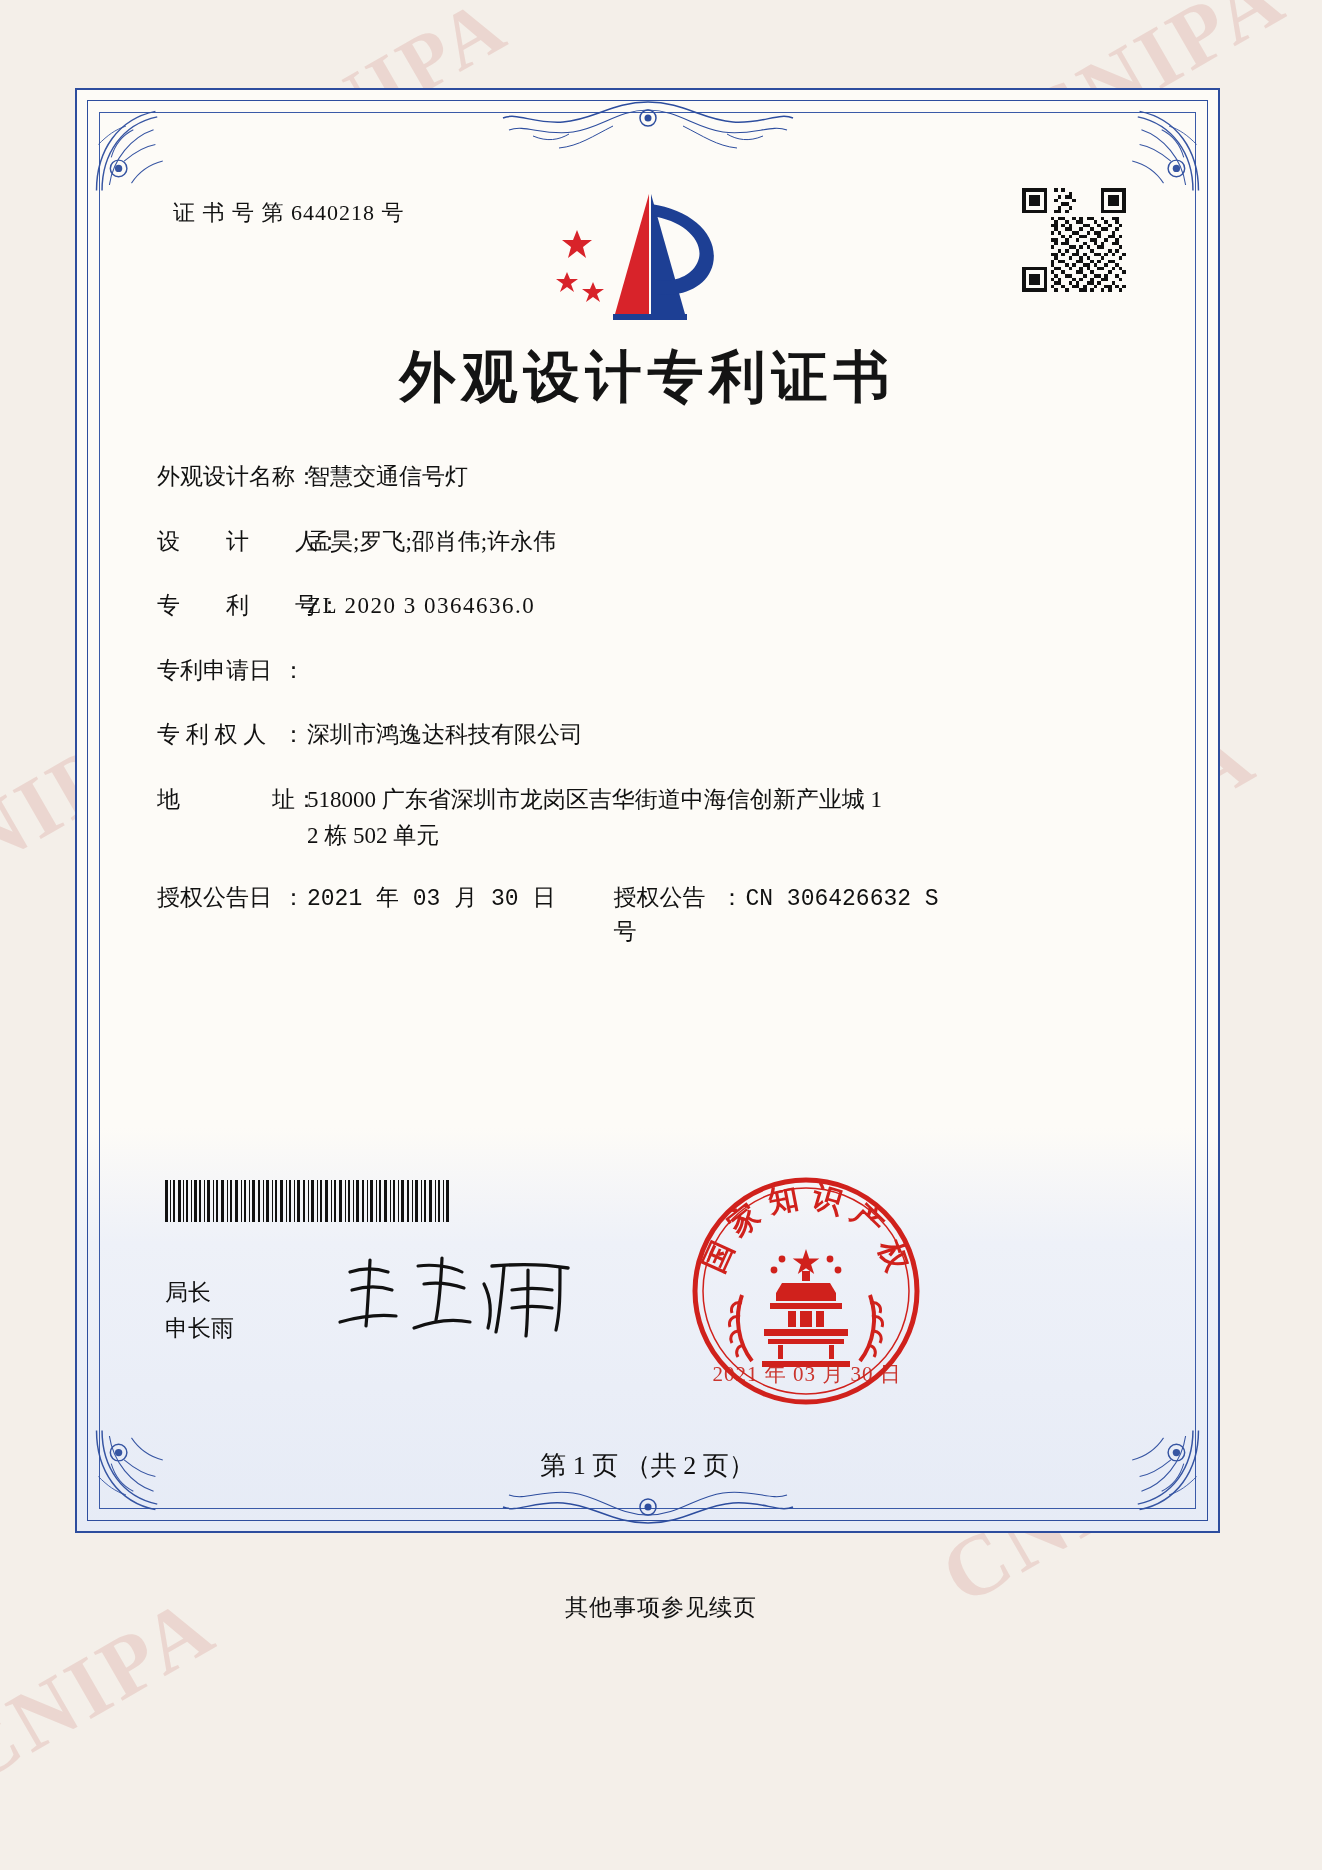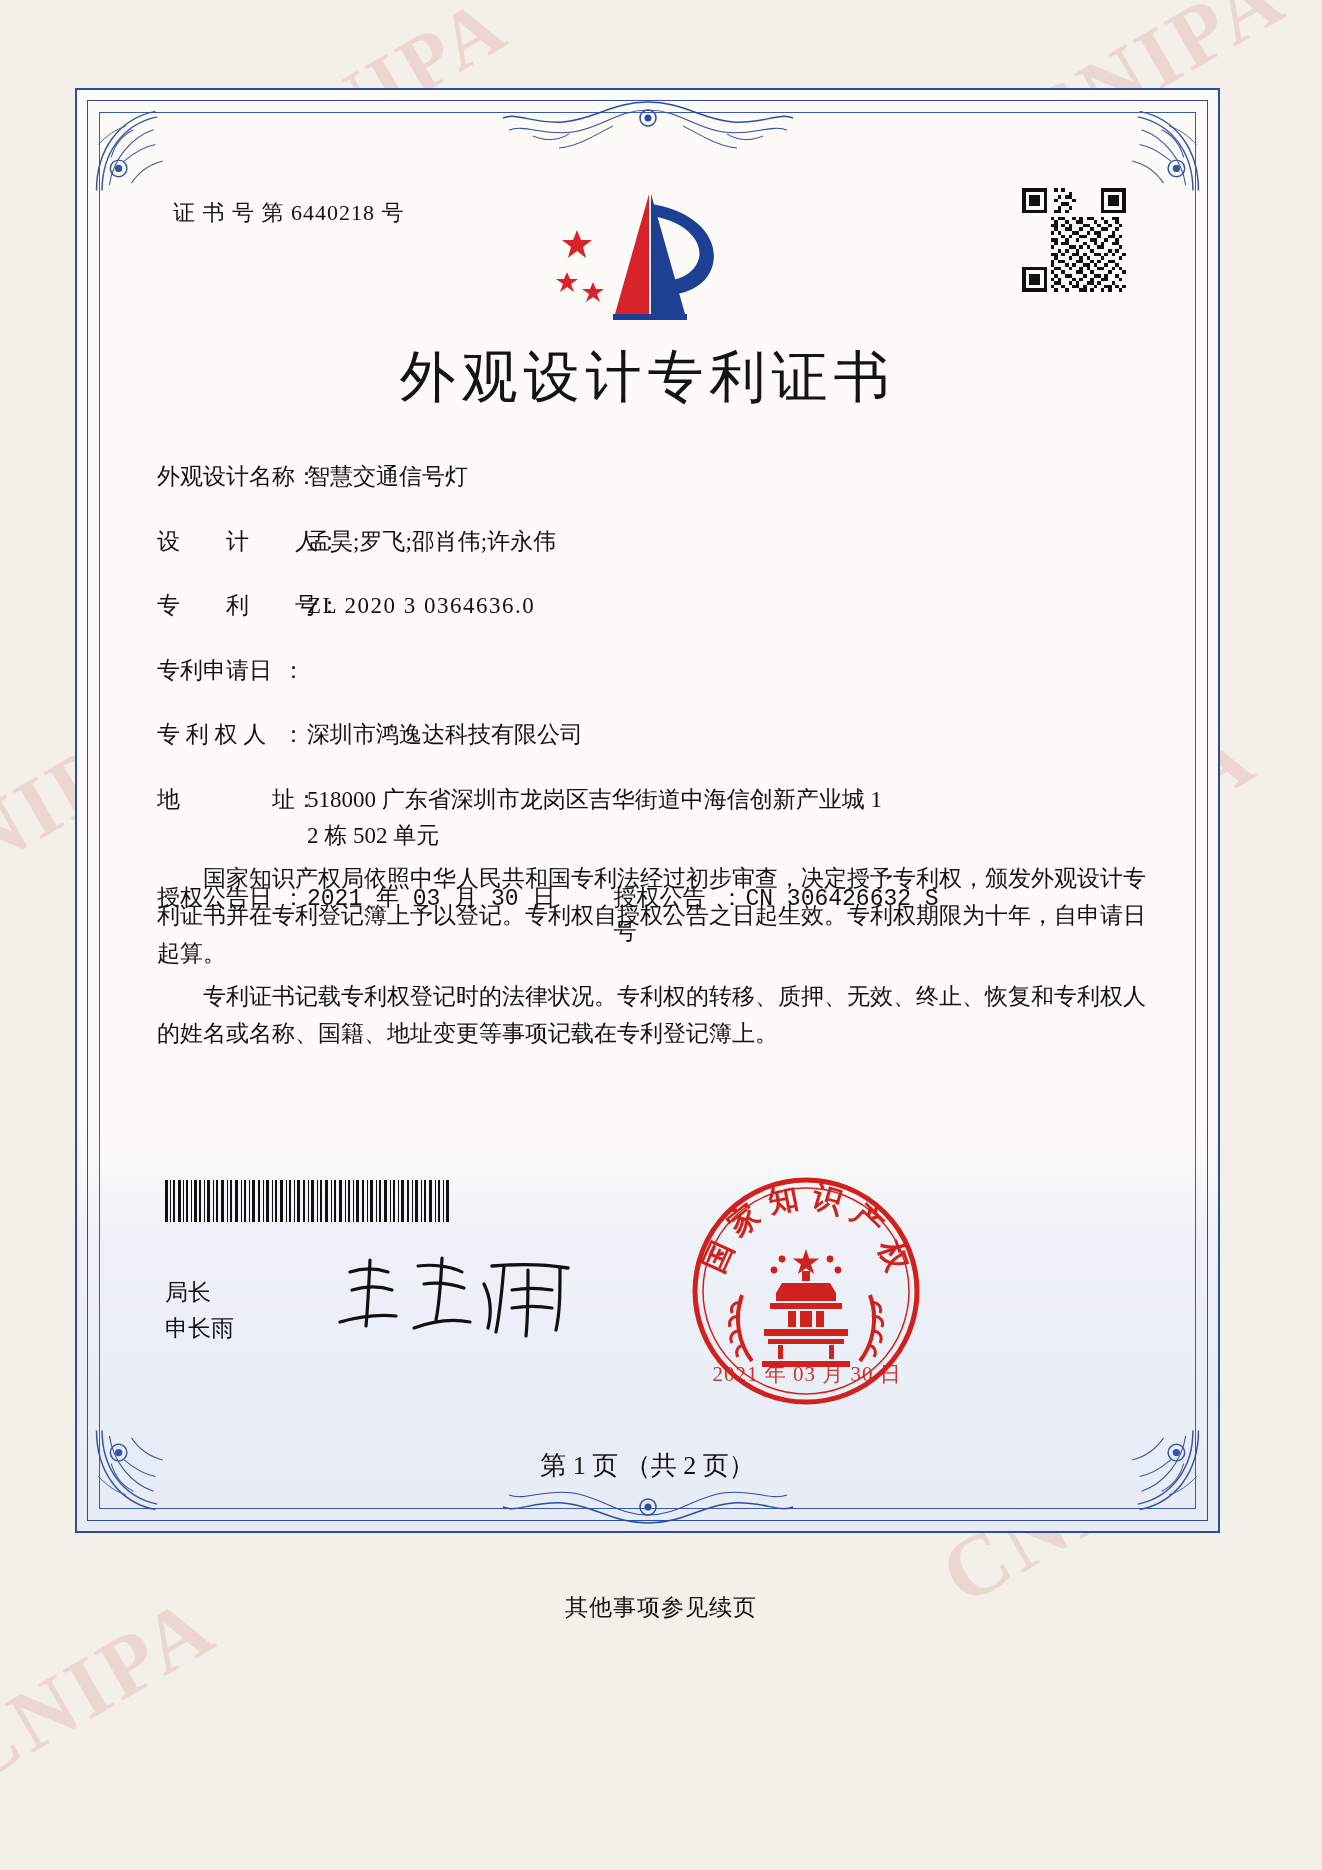--- a/index.html
+++ b/index.html
@@ -123,21 +123,21 @@
     height: 140px;
   }
   .title {
     position: absolute;
     left: 0;
     right: 0;
     top: 250px;
     text-align: center;
     font-size: 56px;
     letter-spacing: 6px;
-    font-weight: normal;
+    font-weight: bold;
     color: #141414;
     font-family: "Liberation Serif", "DejaVu Serif", serif;
   }
 
   
   .fields {
     position: absolute;
     left: 80px;
     right: 68px;
     top: 370px;
@@ -601,24 +601,20 @@
       <span>2021 年 03 月 30 日</span>
       <span class="lbl2">
           <span>授权公告号</span>
           <span class="colon">：</span>
         </span>
       <span>CN 306426632 S</span>
     </div>
 
   </div>
 
-  <div class="paras">
-    <p>国家知识产权局依照中华人民共和国专利法经过初步审查，决定授予专利权，颁发外观设计专利证书并在专利登记簿上予以登记。专利权自授权公告之日起生效。专利权期限为十年，自申请日起算。</p>
-    <p>专利证书记载专利权登记时的法律状况。专利权的转移、质押、无效、终止、恢复和专利权人的姓名或名称、国籍、地址变更等事项记载在专利登记簿上。</p>
-  </div>
 
   <svg class="barcode" viewBox="0 0 300 42" shape-rendering="crispEdges">
     <g fill="#111">
       <rect x="0" y="0" width="3" height="42"></rect>
         <rect x="5" y="0" width="1" height="42"></rect>
       <rect x="8" y="0" width="2" height="42"></rect>
         <rect x="13" y="0" width="3" height="42"></rect>
       <rect x="18" y="0" width="1" height="42"></rect>
         <rect x="21" y="0" width="2" height="42"></rect>
       <rect x="26" y="0" width="1" height="42"></rect>

